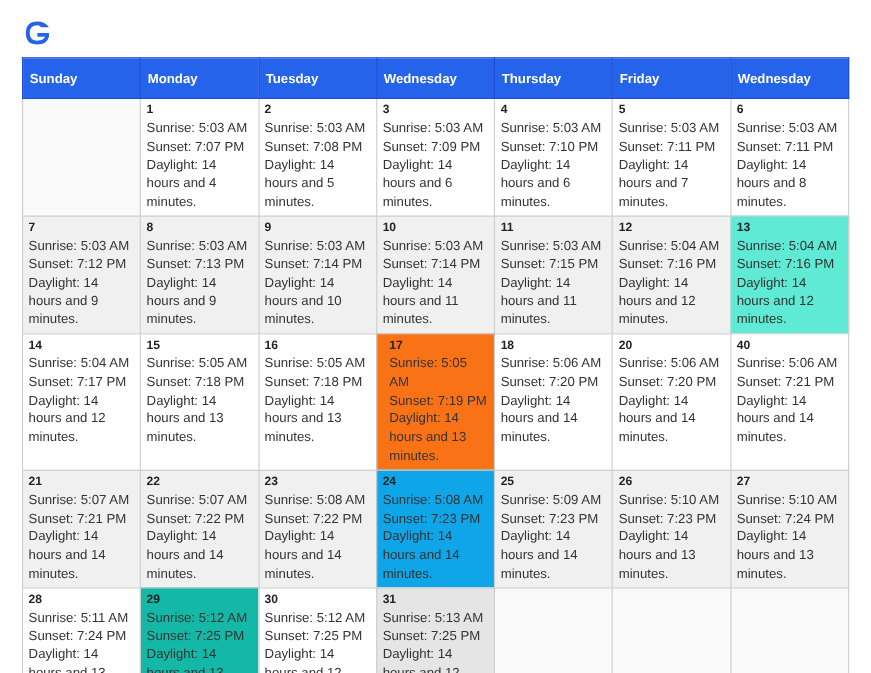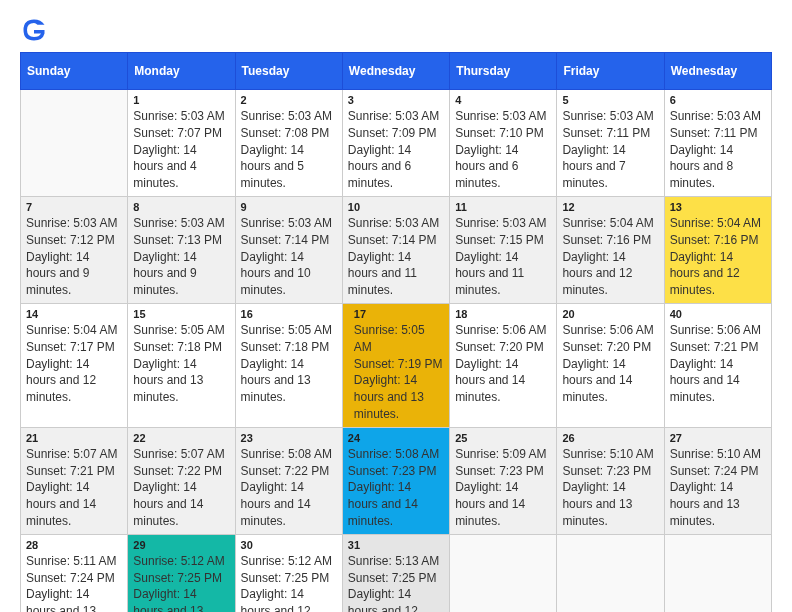--- a/index.html
+++ b/index.html
@@ -169,39 +169,39 @@
             <div class="day-info">Sunrise: 5:03 AM<br>Sunset: 7:14 PM<br>Daylight: 14 hours and 11 minutes.</div>
           </td>
           <td style="background: rgb(240, 240, 240);">
             <span class="day-number">11</span>
             <div class="day-info">Sunrise: 5:03 AM<br>Sunset: 7:15 PM<br>Daylight: 14 hours and 11 minutes.</div>
           </td>
           <td style="background: rgb(240, 240, 240);">
             <span class="day-number">12</span>
             <div class="day-info">Sunrise: 5:04 AM<br>Sunset: 7:16 PM<br>Daylight: 14 hours and 12 minutes.</div>
           </td>
-          <td style="background: #fde047; margin-top: 40px;">
+          <td style="background: #5eead4; margin-top: 40px;">
             <span class="day-number">13</span>
             <div class="day-info">Sunrise: 5:04 AM<br>Sunset: 7:16 PM<br>Daylight: 14 hours and 12 minutes.</div>
           </td>
         </tr>
         <tr>
           <td style="background: rgb(255, 255, 255); margin-left: 12px;">
             <span class="day-number">14</span>
             <div class="day-info">Sunrise: 5:04 AM<br>Sunset: 7:17 PM<br>Daylight: 14 hours and 12 minutes.</div>
           </td>
           <td style="background: rgb(255, 255, 255);">
             <span class="day-number">15</span>
             <div class="day-info">Sunrise: 5:05 AM<br>Sunset: 7:18 PM<br>Daylight: 14 hours and 13 minutes.</div>
           </td>
           <td style="background: rgb(255, 255, 255);">
             <span class="day-number">16</span>
             <div class="day-info">Sunrise: 5:05 AM<br>Sunset: 7:18 PM<br>Daylight: 14 hours and 13 minutes.</div>
           </td>
-          <td style="background: #eab308; padding-left: 11px;">
+          <td style="background: #f97316; padding-left: 11px;">
             <span class="day-number">17</span>
             <div class="day-info">Sunrise: 5:05 AM<br>Sunset: 7:19 PM<br>Daylight: 14 hours and 13 minutes.</div>
           </td>
           <td style="background: rgb(255, 255, 255);">
             <span class="day-number">18</span>
             <div class="day-info">Sunrise: 5:06 AM<br>Sunset: 7:20 PM<br>Daylight: 14 hours and 14 minutes.</div>
           </td>
           <td style="background: rgb(255, 255, 255);">
             <span class="day-number">20</span>
             <div class="day-info">Sunrise: 5:06 AM<br>Sunset: 7:20 PM<br>Daylight: 14 hours and 14 minutes.</div>

